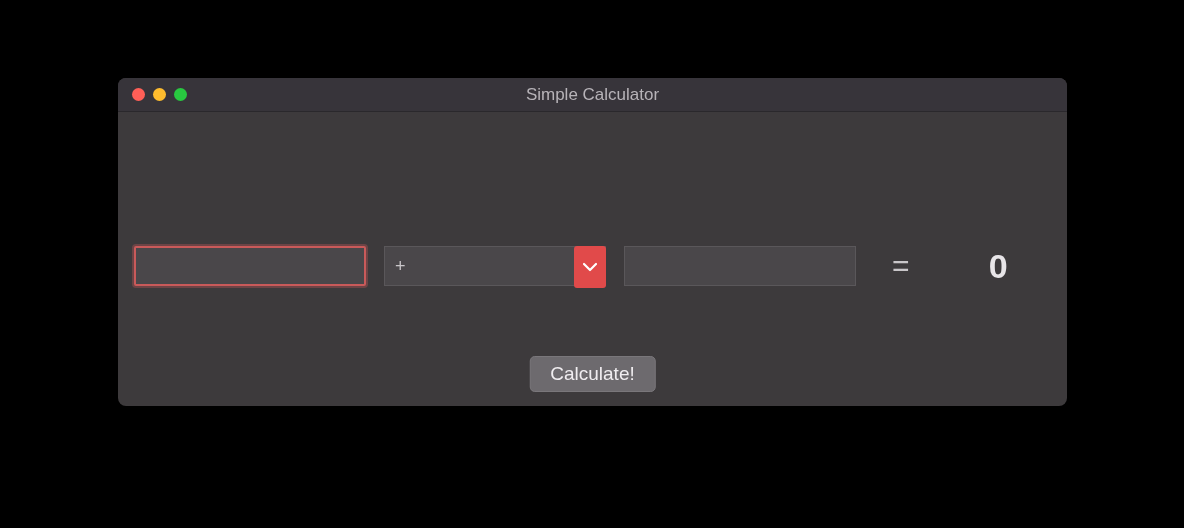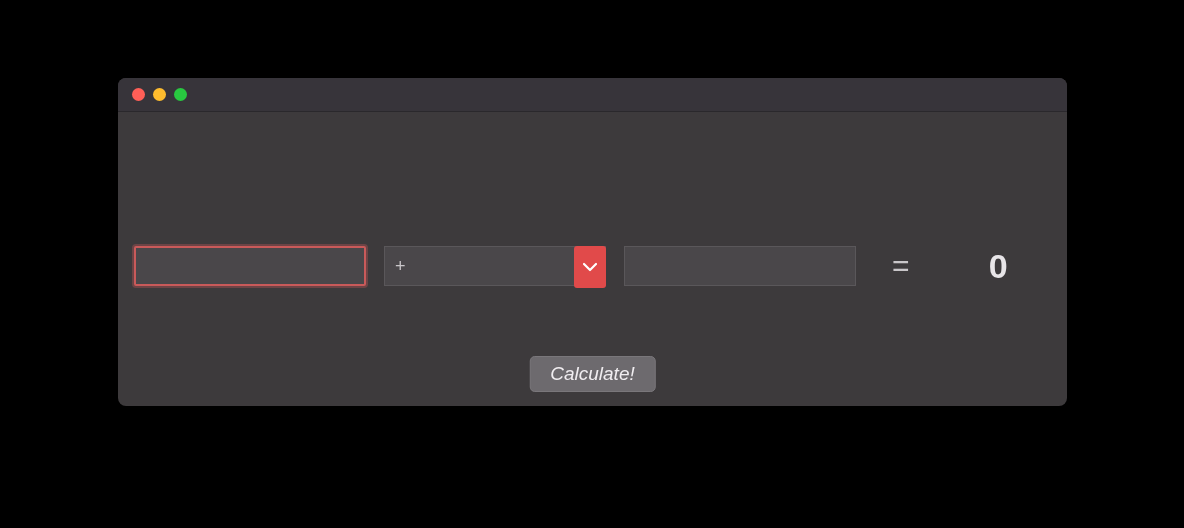--- a/index.html
+++ b/index.html
@@ -140,33 +140,33 @@
       background: #6d6a6e;
       border: 1px solid #7a777b;
       border-radius: 5px;
       color: #f0edf0;
       font-size: 19px;
       font-weight: 400;
       display: flex;
       align-items: center;
       justify-content: center;
       cursor: pointer;
-      font-style: italic;
     }
   </style>
 </head>
 <body>
 
 <div class="window">
   <div class="titlebar">
     <div class="traffic-lights">
       <div class="traffic-light tl-close"></div>
       <div class="traffic-light tl-min"></div>
       <div class="traffic-light tl-max"></div>
     </div>
+    <div class="title">Simple Calculator</div>
   </div>
 
   <div class="content">
     <div class="row">
       <input class="input-field input-first" value="" style="">
       <div class="operator-select">
         <span class="operator-text">+</span>
         <div class="dropdown-button">
           <svg width="14" height="10" viewBox="0 0 14 10">
             <path d="M1 2 L7 8 L13 2" stroke="#ffffff" stroke-width="2.2" fill="none" stroke-linecap="round" stroke-linejoin="round"></path>

